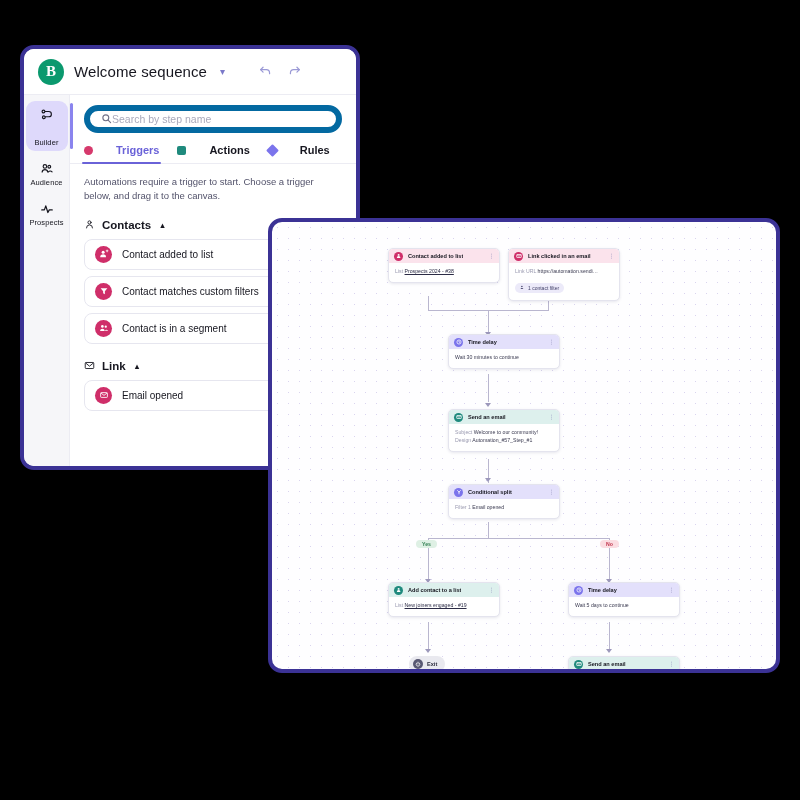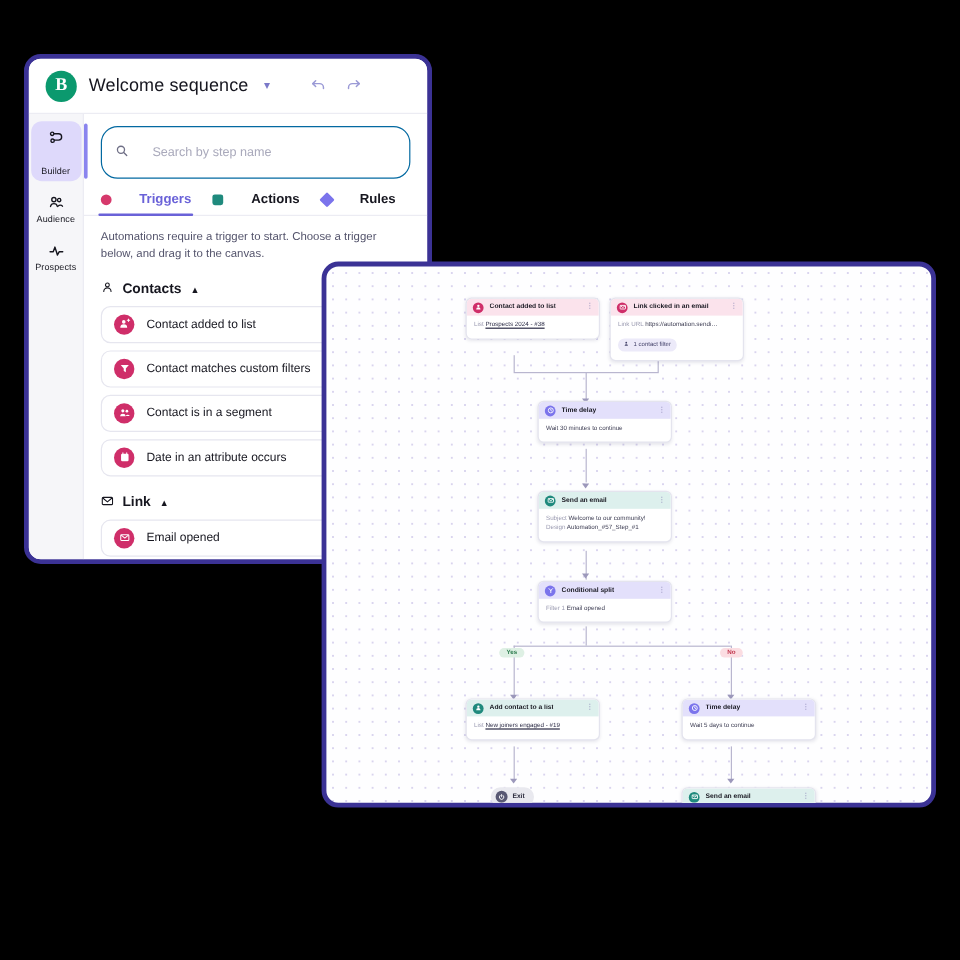--- a/index.html
+++ b/index.html
@@ -66,22 +66,22 @@
   .rail-label { font-size: 7.5px; color: #16161f; letter-spacing: .1px; }
 
   
   .content { flex: 1 1 auto; min-width: 0; position: relative; background: #fff; }
   .accent-bar {
     position: absolute; left: 0; top: 8px; width: 3px; height: 46px;
     background: #8a84ee; border-radius: 2px;
   }
   .search-wrap { padding: 10px 14px 0 14px; }
   .search-box {
-    display: flex; align-items: center; gap: 20px;
-    height: 44px; border: 1px solid #0369a1; border-radius: 14px;
+    display: flex; align-items: center; gap: 0;
+    height: 28px; border: 6px solid #0369a1; border-radius: 14px;
     padding: 0 11px; background: #fff;
   }
   .search-box svg { flex: 0 0 auto; }
   .search-input {
     border: none; outline: none; font-size: 10.5px; color: #16161f;
     background: transparent; width: 100%;
     font-family: "Liberation Sans", sans-serif;
   }
   .search-input::placeholder { color: #a9a9bb; }
 
@@ -347,30 +347,20 @@
             <span class="trig-ico">
               <svg width="10" height="10" viewBox="0 0 16 16" fill="#fff">
                 <circle cx="5.4" cy="5.4" r="2.1"></circle>
                   <circle cx="10.8" cy="5.8" r="1.8"></circle>
                 <path d="M1.6 12.6 a3.9 3.9 0 0 1 7.7 0 Z"></path>
                   <path d="M9.2 12.2 a3.2 3.2 0 0 1 5.4 0 Z"></path>
               </svg>
             </span>
             <span class="trig-label">Contact is in a segment</span>
           </div>
-          <div class="trig-item">
-            <span class="trig-ico">
-              <svg width="10" height="10" viewBox="0 0 16 16" fill="#fff">
-                <rect x="3" y="3.4" width="10" height="10" rx="1.6"></rect>
-                <rect x="4.8" y="1.4" width="1.3" height="3" rx="0.6"></rect>
-                <rect x="9.9" y="1.4" width="1.3" height="3" rx="0.6"></rect>
-              </svg>
-            </span>
-            <span class="trig-label">Date in an attribute occurs</span>
-          </div>
         </div>
 
         <div class="group-head">
           <span>
             <svg width="11" height="11" viewBox="0 0 16 16" fill="none" stroke="#16161f" stroke-width="1.3" stroke-linejoin="round">
               <rect x="1.8" y="3.6" width="12.4" height="8.8" rx="1.2"></rect>
                 <path d="M2.4 4.4 L8 9 L13.6 4.4"></path>
             </svg>
           </span>
           <span class="group-title">Link</span>

